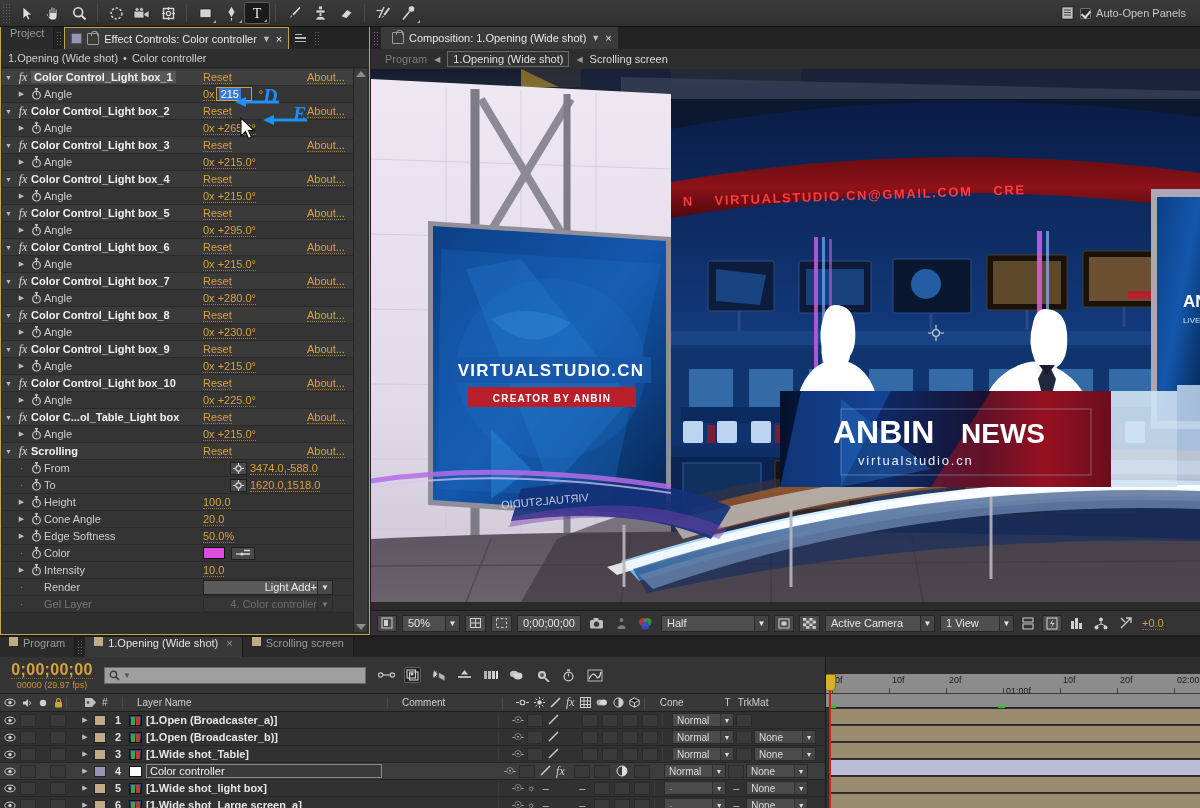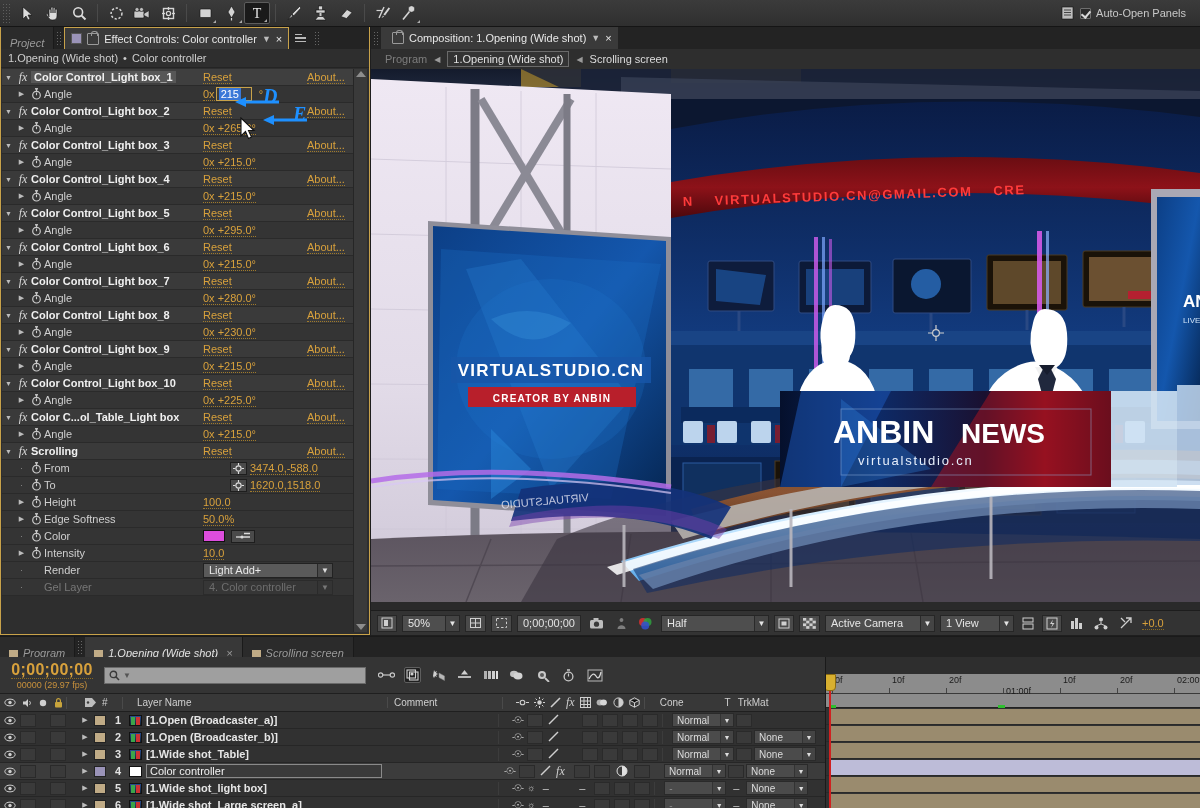--- a/index.html
+++ b/index.html
@@ -32,23 +32,23 @@
   .tool .corner{position:absolute;right:2px;bottom:1px;width:0;height:0;
     border-left:3px solid transparent;border-bottom:3px solid #aaa;}
   .tsep{width:1px;height:18px;background:#1d1d1d;border-right:1px solid #4a4a4a;margin:0 5px;}
   .toolbar .spacer{flex:1;}
   .autopanel{display:flex;align-items:center;gap:5px;margin-right:14px;}
   .chk{width:11px;height:11px;background:#2a2a2a;border:1px solid #6e6e6e;
     position:relative;border-radius:1px;}
   .chk:after{content:"";position:absolute;left:2px;top:0px;width:4px;height:7px;
     border:solid #d8d8d8;border-width:0 2px 2px 0;transform:rotate(40deg);}
   .tab{
-    display:flex;align-items:flex-end;gap:5px;padding:0 9px;height:22px;
+    display:flex;align-items:flex-start;gap:5px;padding:0 9px;height:22px;
     background:#2b2b2b;color:#9a9a9a;border-right:1px solid #1a1a1a;
-    font-size:11px;white-space:nowrap;cursor:default;font-style:italic;
+    font-size:11px;white-space:nowrap;cursor:default;
   }
   .tab.active{background:#383838;color:#e2e2e2;}
   .tab .sq{width:9px;height:9px;background:#c0ab86;display:inline-block;}
   .tab .x{color:#9a9a9a;font-size:11px;margin-left:3px;}
   .tabgrip{width:6px;align-self:center;height:14px;
     background-image:radial-gradient(circle,#666 1px,transparent 1px);
     background-size:3px 3px;margin:0 2px;}
 
   
   .ecpanel{position:absolute;left:0;top:27px;width:370px;height:608px;background:#2e2e2e;
@@ -103,21 +103,21 @@
   .editsel{background:#3a78d8;color:#ffffff;font-size:11px;padding:0 2px;line-height:12px;}
   .degsym{color:#d8a13c;margin-left:7px;font-size:11px;}
 
   .ptbtn{width:17px;height:13px;background:#4a4a4a;border:1px solid #1e1e1e;
     display:inline-flex;align-items:center;justify-content:center;vertical-align:middle;}
   .colorchip{width:22px;height:12px;background:#dd4ddd;border:1px solid #111;display:inline-block;}
   .eyedrop{width:24px;height:13px;background:#4a4a4a;border:1px solid #1e1e1e;
     display:inline-flex;align-items:center;justify-content:center;margin-left:6px;}
   .ddown{width:130px;height:15px;background:#5a5a5a;border:1px solid #222;
     display:flex;align-items:center;padding-left:5px;color:#e8e8e8;font-size:11px;
-    justify-content:space-between;}
+    justify-content:flex-end;}
   .ddown.dis{background:#363636;color:#6d6d6d;border-color:#2b2b2b;}
   .ddown .arw{width:15px;height:100%;background:#4a4a4a;border-left:1px solid #2a2a2a;
     display:flex;align-items:center;justify-content:center;}
   .ddown.dis .arw{background:#343434;}
 
   .ecscroll{position:absolute;right:2px;top:42px;width:14px;height:563px;background:#3a3a3a;
     border-left:1px solid #262626;display:flex;flex-direction:column;justify-content:space-between;
     align-items:center;padding:2px 0;}
   .ecscroll .ar{width:0;height:0;border-left:5px solid transparent;border-right:5px solid transparent;}
   .ecscroll .up{border-bottom:6px solid #8d8d8d;}
@@ -648,20 +648,33 @@
           <span class="stopw">
             <svg width="11" height="12" viewBox="0 0 11 12">
               <circle cx="5.5" cy="7.2" r="3.8" fill="none" stroke="#cacaca" stroke-width="1.2"></circle>
               <line x1="5.5" y1="7.2" x2="5.5" y2="4.6" stroke="#cacaca" stroke-width="1.1"></line>
               <line x1="4" y1="0.8" x2="7" y2="0.8" stroke="#cacaca" stroke-width="1.4"></line>
               <line x1="5.5" y1="0.8" x2="5.5" y2="3" stroke="#cacaca" stroke-width="1.2"></line>
             </svg>
           </span>
           <span class="pname">Height</span>
           <span class="val">100.0</span>
+        </div>
+        <div class="ecrow prow">
+          <span class="tri" style="margin-left:13px;">▶</span>
+          <span class="stopw">
+            <svg width="11" height="12" viewBox="0 0 11 12">
+              <circle cx="5.5" cy="7.2" r="3.8" fill="none" stroke="#cacaca" stroke-width="1.2"></circle>
+              <line x1="5.5" y1="7.2" x2="5.5" y2="4.6" stroke="#cacaca" stroke-width="1.1"></line>
+              <line x1="4" y1="0.8" x2="7" y2="0.8" stroke="#cacaca" stroke-width="1.4"></line>
+              <line x1="5.5" y1="0.8" x2="5.5" y2="3" stroke="#cacaca" stroke-width="1.2"></line>
+            </svg>
+          </span>
+          <span class="pname">Cone Angle</span>
+          <span class="val">20.0</span>
         </div>
         <div class="ecrow prow">
           <span class="tri" style="margin-left:13px;">▶</span>
           <span class="stopw">
             <svg width="11" height="12" viewBox="0 0 11 12">
               <circle cx="5.5" cy="7.2" r="3.8" fill="none" stroke="#cacaca" stroke-width="1.2"></circle>
               <line x1="5.5" y1="7.2" x2="5.5" y2="4.6" stroke="#cacaca" stroke-width="1.1"></line>
               <line x1="4" y1="0.8" x2="7" y2="0.8" stroke="#cacaca" stroke-width="1.4"></line>
               <line x1="5.5" y1="0.8" x2="5.5" y2="3" stroke="#cacaca" stroke-width="1.2"></line>
             </svg>
@@ -1277,21 +1290,21 @@
       <span style="width:12px;border-left:1px solid #4a4a4a;height:12px;"></span>
       <span style="width:24px;display:flex;justify-content:center;">
         <svg width="13" height="11" viewBox="0 0 13 11">
             <path d="M1 1 L8 1 L12 5.5 L8 10 L1 10 Z" fill="#bdbdbd"></path>
             <circle cx="4" cy="5.5" r="1.2" fill="#3a3a3a"></circle>
           </svg>
       </span>
       <span style="width:20px;">#</span>
       <span style="width:10px;border-left:1px solid #4a4a4a;height:12px;"></span>
       <span style="width:255px;padding-left:5px;">Layer Name</span>
-      <span style="width:115px;border-left:1px solid #4a4a4a;padding-left:6px;">Comment</span>
+      <span style="width:115px;border-left:1px solid #4a4a4a;padding-left:14px;">Comment</span>
       <span style="width:12px;border-left:1px solid #4a4a4a;height:12px;"></span>
       <span style="display:flex;align-items:center;gap:5px;padding-left:2px;">
         <svg width="13" height="9" viewBox="0 0 13 9">
             <path d="M0 4.5 L3 4.5 M10 4.5 L13 4.5" stroke="#cfcfcf" stroke-width="1.2"></path>
             <circle cx="6.5" cy="4.5" r="2.3" fill="none" stroke="#cfcfcf" stroke-width="1.1"></circle>
           </svg>
         <svg width="11" height="11" viewBox="0 0 11 11">
             <circle cx="5.5" cy="5.5" r="2.2" fill="#cfcfcf"></circle>
             <g stroke="#cfcfcf" stroke-width="1">
               <path d="M5.5 0 V2 M5.5 9 V11 M0 5.5 H2 M9 5.5 H11 M1.6 1.6 L3 3 M8 8 L9.4 9.4 M9.4 1.6 L8 3 M3 8 L1.6 9.4"></path>

